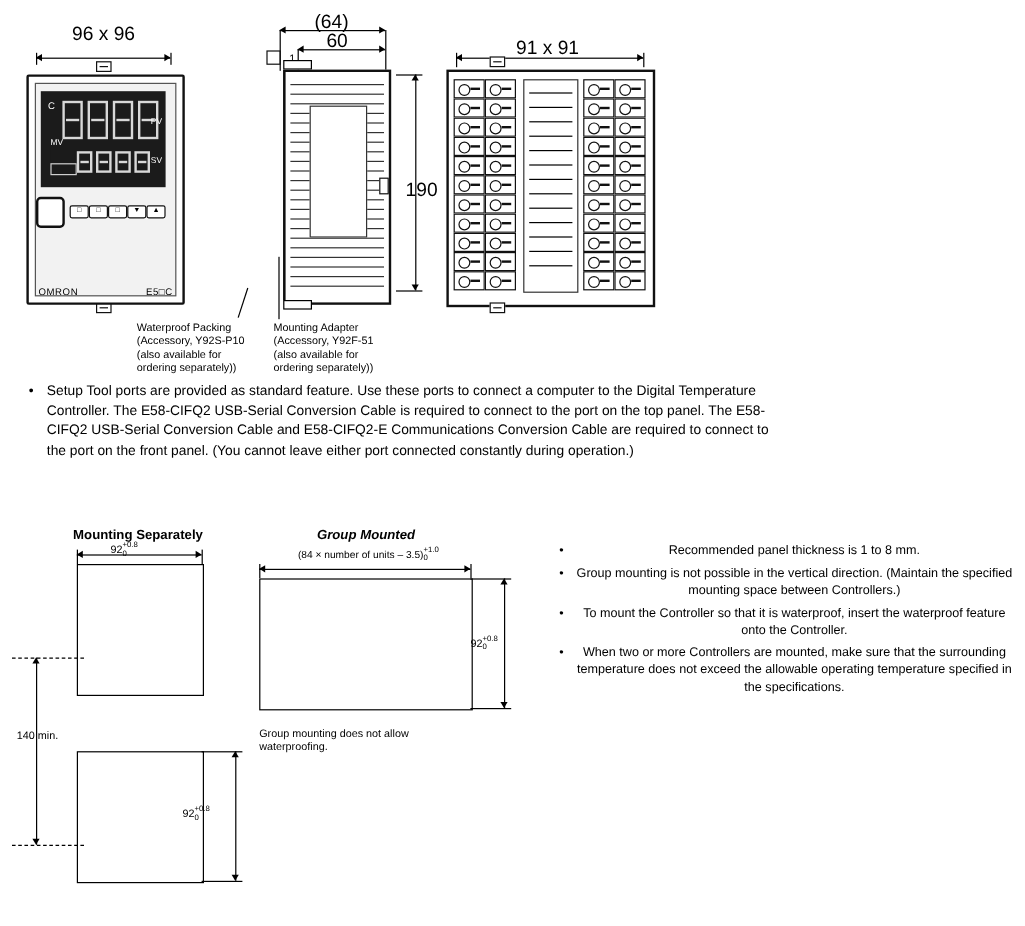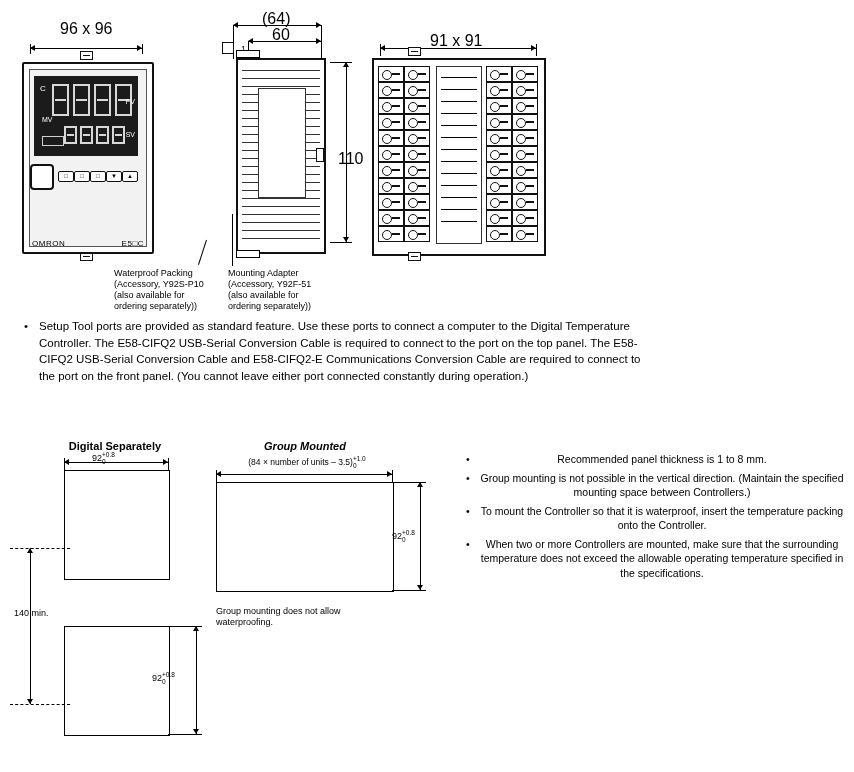--- a/index.html
+++ b/index.html
@@ -151,21 +151,21 @@
 <div class="abs vline" style="left:248px;top:41px;height:18px;"></div>
 <div class="abs vline" style="left:321px;top:25px;height:34px;"></div>
 
 <div class="abs dim-label" style="left:241px;top:44px;font-size:9px;">1</div>
 
 <div class="abs vline" style="left:346px;top:62px;height:180px;"></div>
 <div class="abs ar-u" style="left:343px;top:62px;"></div>
 <div class="abs ar-d" style="left:343px;top:237px;"></div>
 <div class="abs hline" style="left:330px;top:62px;width:22px;"></div>
 <div class="abs hline" style="left:330px;top:242px;width:22px;"></div>
-<div class="abs dim-label" style="left:338px;top:150px;">110</div>
+<div class="abs dim-label" style="left:338px;top:150px;">190</div>
 
 <div class="abs" id="side-view">
   <div class="side-body">
     <div class="side-fins">
       <div class="fin" style="top:0px;"></div>
         <div class="fin" style="top:8px;"></div>
       <div class="fin" style="top:16px;"></div>
         <div class="fin" style="top:24px;"></div>
       <div class="fin" style="top:32px;"></div>
         <div class="fin" style="top:40px;"></div>
@@ -290,21 +290,21 @@
   </div>
   <div class="screw" style="left:36px;top:-11px;"></div>
   <div class="screw" style="left:36px;top:194px;"></div>
 </div>
 
 <div class="abs" id="setup-note">
   <span class="b">•</span>
   <span class="t">Setup Tool ports are provided as standard feature. Use these ports to connect a computer to the Digital Temperature Controller. The E58-CIFQ2 USB-Serial Conversion Cable is required to connect to the port on the top panel. The E58-CIFQ2 USB-Serial Conversion Cable and E58-CIFQ2-E Communications Conversion Cable are required to connect to the port on the front panel. (You cannot leave either port connected constantly during operation.)</span>
 </div>
 
-<div class="abs sec-title" style="left:55px;top:440px;width:120px;">Digital Separately</div>
+<div class="abs sec-title" style="left:55px;top:440px;width:120px;">Mounting Separately</div>
 
 <div class="abs hline" style="left:64px;top:462px;width:104px;"></div>
 <div class="abs ar-l" style="left:64px;top:459px;"></div>
 <div class="abs ar-r" style="left:163px;top:459px;"></div>
 <div class="abs" style="left:92px;top:452px;font-size:9px;">
   <span>92</span><span class="toler"><span style="display:block">+0.8</span><span style="display:block">0</span></span>
 </div>
 
 <div class="abs vline" style="left:64px;top:458px;height:12px;"></div>
 <div class="abs vline" style="left:168px;top:458px;height:12px;"></div>
@@ -348,15 +348,15 @@
 <div class="abs hline" style="left:392px;top:590px;width:34px;"></div>
 <div class="abs" style="left:392px;top:530px;font-size:9px;">
   <span>92</span><span class="toler"><span style="display:block">+0.8</span><span style="display:block">0</span></span>
 </div>
 
 <div class="abs" style="left:216px;top:606px;width:180px;font-size:9px;line-height:11px;">Group mounting does not allow waterproofing.</div>
 
 <ul class="nb abs" id="notes">
   <li>Recommended panel thickness is 1 to 8 mm.</li>
   <li>Group mounting is not possible in the vertical direction. (Maintain the specified mounting space between Controllers.)</li>
-  <li>To mount the Controller so that it is waterproof, insert the temperature packing onto the Controller.</li>
+  <li>To mount the Controller so that it is waterproof, insert the waterproof feature onto the Controller.</li>
   <li>When two or more Controllers are mounted, make sure that the surrounding temperature does not exceed the allowable operating temperature specified in the specifications.</li>
 </ul>
 
 </body></html>

